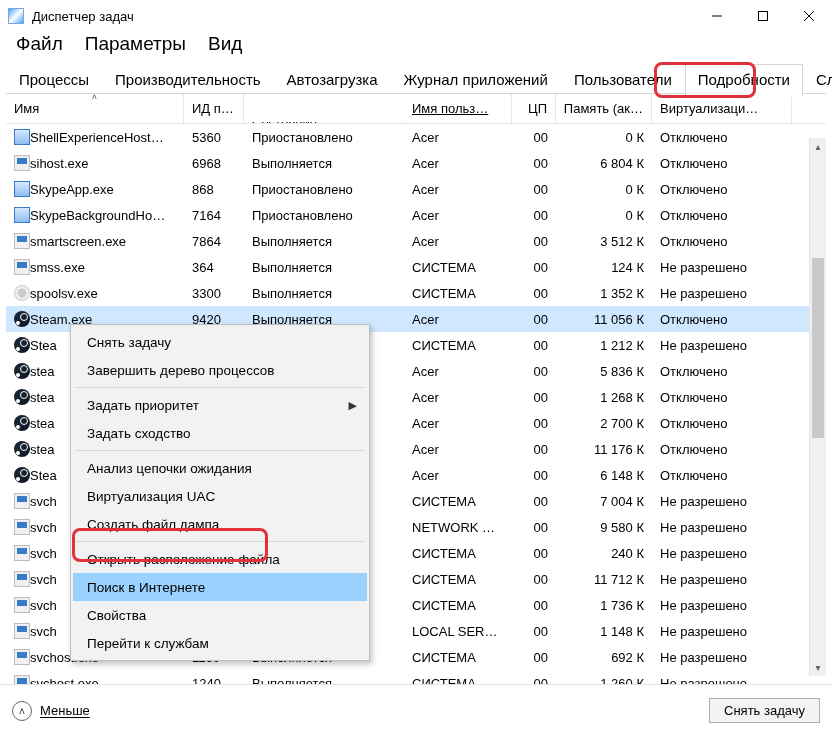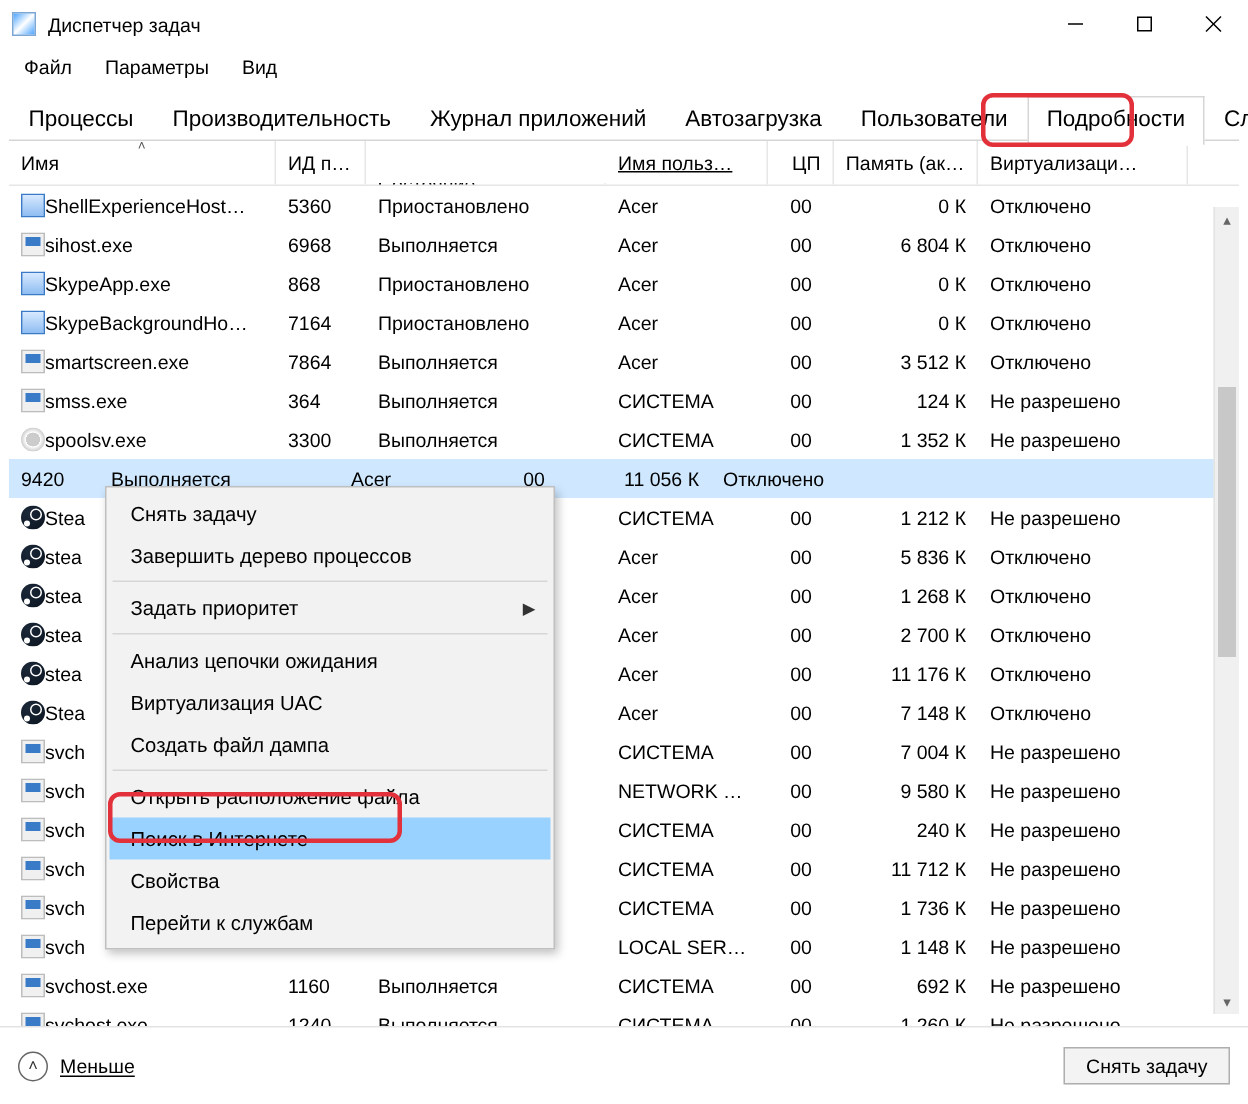--- a/index.html
+++ b/index.html
@@ -22,21 +22,21 @@
   .titlebar .appicon {
     width:16px; height:16px; margin-right:8px;
     background: linear-gradient(135deg,#4aa3ff 0%,#fff 50%,#4aa3ff 100%);
     border:1px solid #7aa7d6;
   }
   .titlebar .title { flex:1; font-size:13px; color:#000; }
   .sysbtns { display:flex; }
   .sysbtn { width:46px; height:32px; display:flex; align-items:center; justify-content:center; color:#222; }
   .sysbtn svg { width:12px; height:12px; }
   .menubar { height:24px; display:flex; align-items:center; padding:0 6px; gap:2px;}
-  .menuitem { padding:2px 10px; font-size:13px; }
+  .menuitem { padding:2px 10px; font-size:19px; }
   .tabs {
     display:flex;
     border-bottom:1px solid #d6d6d6;
     margin: 4px 6px 0 6px;
     position:relative;
   }
   .tab {
     padding:6px 12px 8px;
     border:1px solid transparent;
     position:relative;
@@ -91,21 +91,21 @@
     height:26px;
     align-items:center;
     font-size:13px;
   }
   .row.selected { background:#cfe8ff; }
   .cell { padding:0 8px; overflow:hidden; white-space:nowrap; text-overflow:ellipsis; }
   .cell.name  { width:178px; display:flex; align-items:center; gap:0;}
   .cell.pid   { width:60px; }
   .cell.state { width:160px; }
   .cell.user  { width:108px; }
-  .cell.cpu   { width:44px; text-align:center;}
+  .cell.cpu   { width:44px; text-align:right;}
   .cell.mem   { width:96px; text-align:right;}
   .cell.virt  { width:140px; }
   .picon { width:16px; height:16px; flex:0 0 16px; display:flex; align-items:center; justify-content:center;}
   .icon-app { border:1px solid #3a7bc8; background:linear-gradient(#d7e9ff,#8fbdf2); }
   .icon-sys { background:#f0f0f0; border:1px solid #bdbdbd; position:relative; }
   .icon-sys::after{ content:""; position:absolute; inset:2px 2px 6px 2px; background:#3a7bc8;}
   .icon-steam { border-radius:50%; background:radial-gradient(circle at 30% 30%, #1b2838 0%, #0b1420 100%); position:relative;}
   .icon-steam::after{content:""; position:absolute; width:6px;height:6px;border:1px solid #fff;border-radius:50%; top:2px; right:2px;}
   .icon-steam::before{content:""; position:absolute; width:4px;height:4px;background:#fff;border-radius:50%; bottom:2px; left:2px;}
   .icon-spool { background:radial-gradient(circle,#ccc 40%,#fff 42%,#999 100%); border-radius:50%;}
@@ -190,22 +190,22 @@
 
   <div class="menubar">
     <div class="menuitem">Файл</div>
     <div class="menuitem">Параметры</div>
     <div class="menuitem">Вид</div>
   </div>
 
   <div class="tabs">
     <div class="tab">Процессы</div>
     <div class="tab">Производительность</div>
+    <div class="tab">Автозагрузка</div>
     <div class="tab">Журнал приложений</div>
-    <div class="tab">Автозагрузка</div>
     <div class="tab">Пользователи</div>
     <div class="tab active">Подробности</div>
     <div class="tab">Службы</div>
   </div>
 
   <div class="highlight-red" style="left:654px; top:62px; width:102px; height:36px;"></div>
 
   <div class="columns">
     <div class="col name">
         <span>Имя</span>
@@ -298,20 +298,24 @@
           <span>spoolsv.exe</span>
         </div>
         <div class="cell pid">3300</div>
         <div class="cell state">Выполняется</div>
         <div class="cell user">СИСТЕМА</div>
         <div class="cell cpu">00</div>
         <div class="cell mem">1 352 К</div>
         <div class="cell virt">Не разрешено</div>
       </div>
       <div class="row selected">
+        <div class="cell name">
+          <span class="picon icon-steam"></span>
+          <span>Steam.exe</span>
+        </div>
         <div class="cell pid">9420</div>
         <div class="cell state">Выполняется</div>
         <div class="cell user">Acer</div>
         <div class="cell cpu">00</div>
         <div class="cell mem">11 056 К</div>
         <div class="cell virt">Отключено</div>
       </div>
       <div class="row">
         <div class="cell name">
           <span class="picon icon-steam"></span>
@@ -374,21 +378,21 @@
       </div>
       <div class="row">
         <div class="cell name">
           <span class="picon icon-steam"></span>
           <span>Stea</span>
         </div>
         <div class="cell pid"></div>
         <div class="cell state"></div>
         <div class="cell user">Acer</div>
         <div class="cell cpu">00</div>
-        <div class="cell mem">7 148 К</div>
+        <div class="cell mem">6 148 К</div>
         <div class="cell virt">Отключено</div>
       </div>
       <div class="row">
         <div class="cell name">
           <span class="picon icon-sys"></span>
           <span>svch</span>
         </div>
         <div class="cell pid"></div>
         <div class="cell state"></div>
         <div class="cell user">СИСТЕМА</div>
@@ -480,20 +484,21 @@
         <div class="cell mem">1 260 К</div>
         <div class="cell virt">Не разрешено</div>
       </div>
     </div>
 
   <div class="context-menu" id="cmenu">
       <div class="cm-item">Снять задачу</div>
       <div class="cm-item">Завершить дерево процессов</div>
       <div class="cm-sep"></div>
       <div class="cm-item">Задать приоритет<span class="sub">▶</span></div>
+      <div class="cm-item">Задать сходство</div>
       <div class="cm-sep"></div>
       <div class="cm-item">Анализ цепочки ожидания</div>
       <div class="cm-item">Виртуализация UAC</div>
       <div class="cm-item">Создать файл дампа</div>
       <div class="cm-sep"></div>
       <div class="cm-item">Открыть расположение файла</div>
       <div class="cm-item hover">Поиск в Интернете</div>
       <div class="cm-item">Свойства</div>
       <div class="cm-item">Перейти к службам</div>
     </div>

